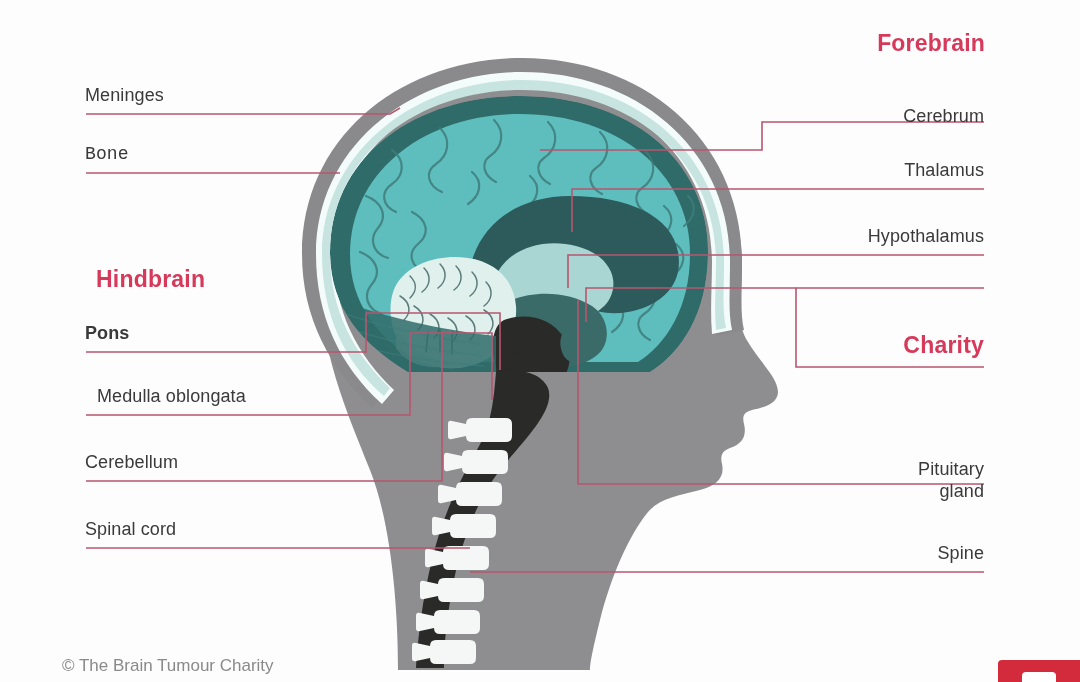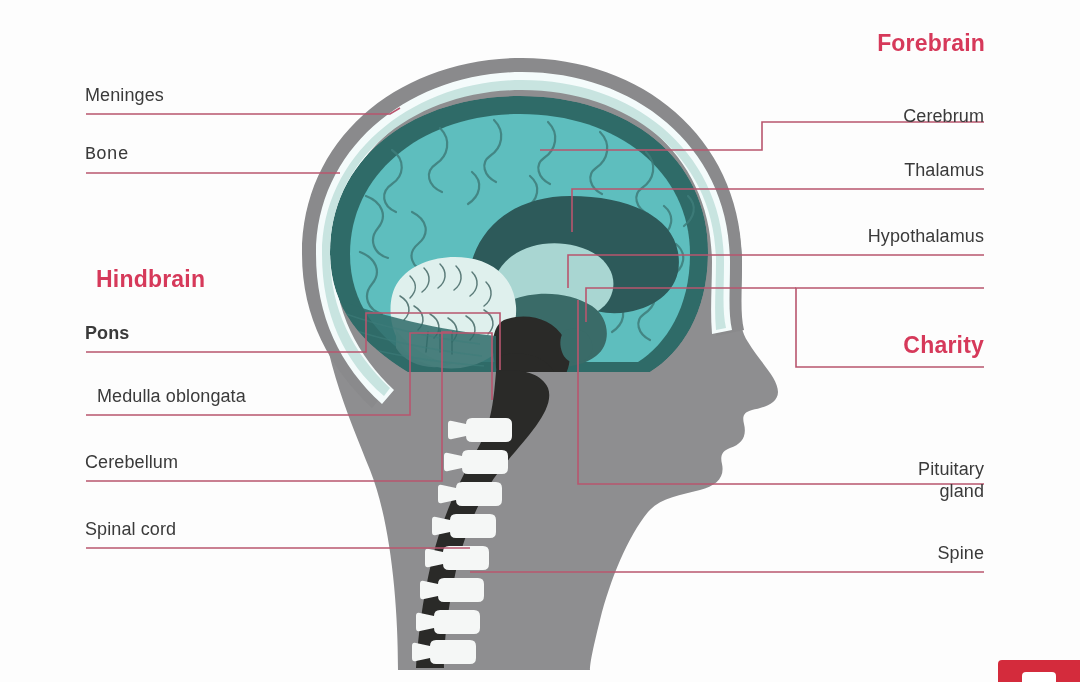--- a/index.html
+++ b/index.html
@@ -274,18 +274,19 @@
   <div class="lbl left" style="left:85px; top:452px;">Cerebellum</div>
   <div class="lbl left" style="left:85px; top:519px;">Spinal cord</div>
 
   <div class="lbl right" style="right:96px; top:106px;margin-left:11px;">Cerebrum</div>
   <div class="lbl right" style="right:96px; top:160px;">Thalamus</div>
   <div class="lbl right" style="right:96px; top:226px;">Hypothalamus</div>
   <div class="lbl right" style="right:96px; top:431px;margin-top:28px;">Pituitary
 gland</div>
   <div class="lbl right" style="right:96px; top:543px;">Spine</div>
 
+  <div class="copy">© The Brain Tumour Charity</div>
 
   <div class="chatbadge">
     <div class="bub"></div>
   </div>
 
 </div>
 
 </body></html>

